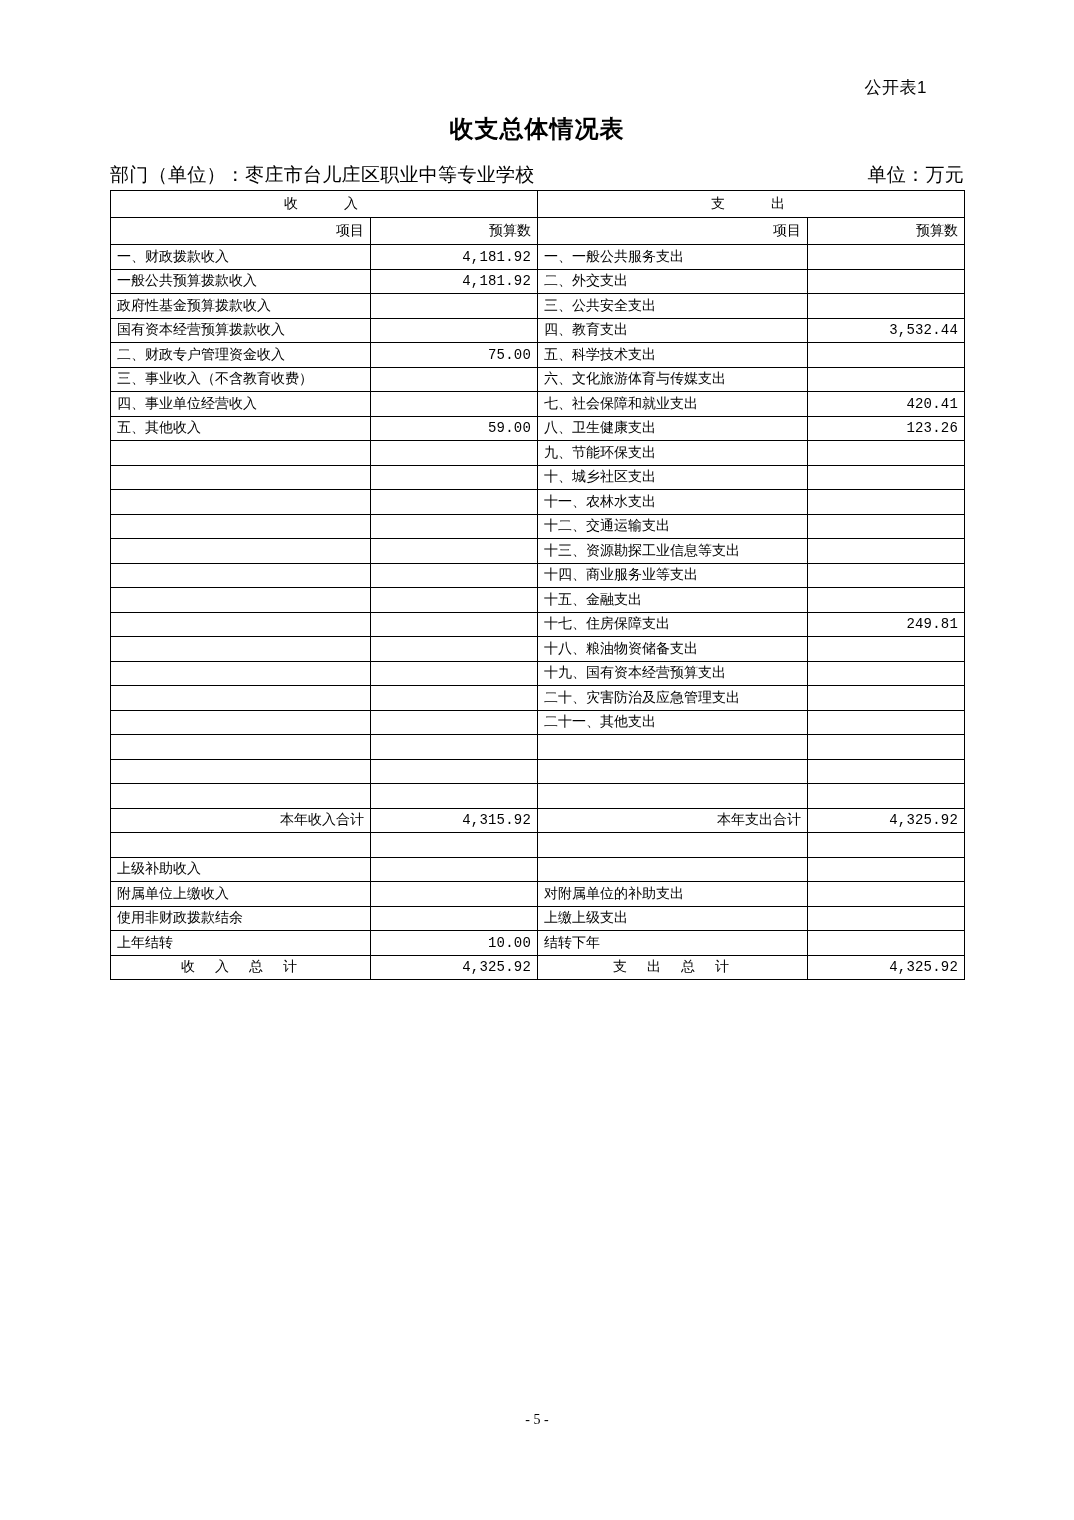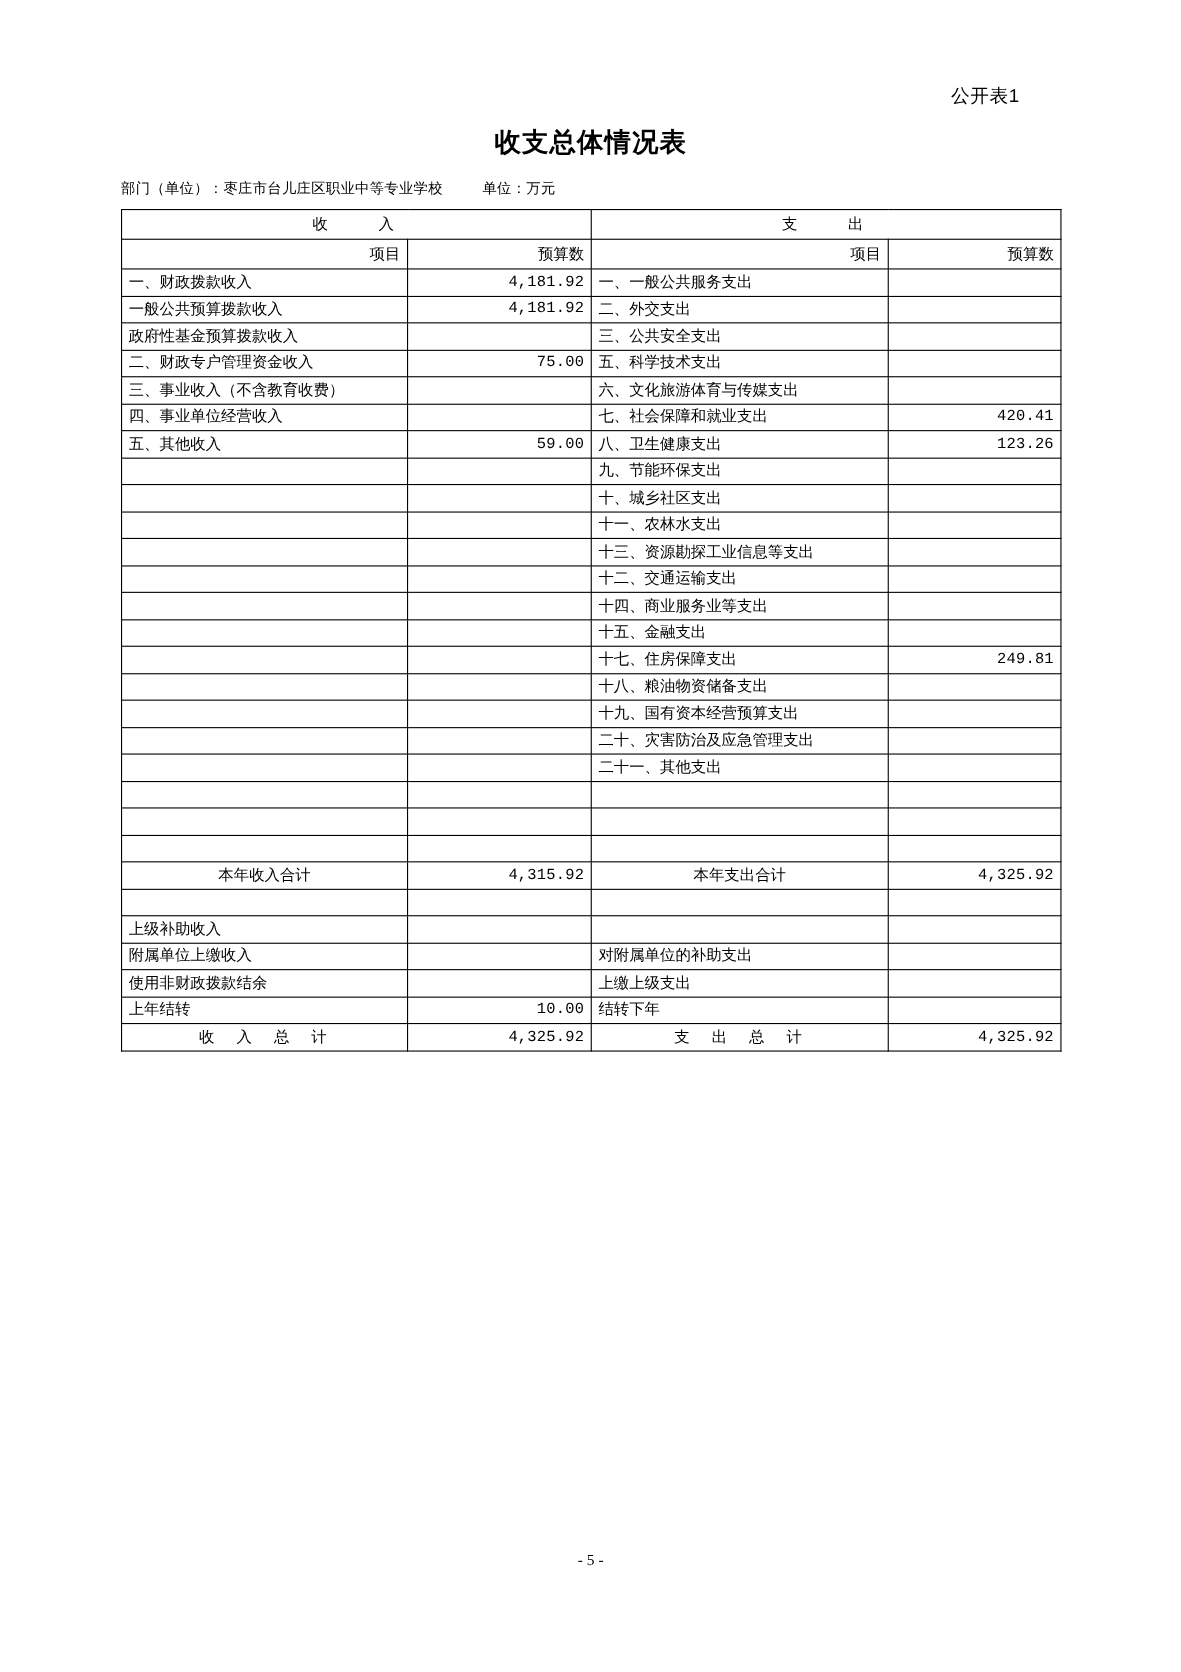--- a/index.html
+++ b/index.html
@@ -38,21 +38,22 @@
     font-weight: bold;
     font-family: "Liberation Sans", sans-serif;
     letter-spacing: 1px;
   }
   .meta-row {
     position: absolute;
     top: 162px;
     left: 110px;
     width: 854px;
     display: flex;
-    font-size: 13px;
+    justify-content: space-between;
+    font-size: 19px;
     font-family: "Liberation Serif", serif;
     gap: 36px;
   }
   .meta-left { letter-spacing: 0.3px; }
   .meta-right { letter-spacing: 0.3px; }
 
   table.main {
     position: absolute;
     top: 190px;
     left: 110px;
@@ -90,21 +91,21 @@
   .num {
     text-align: right;
     font-family: "Liberation Mono", monospace;
     font-size: 13.5px;
     padding-right: 8px;
     letter-spacing: 0.2px;
   }
   .indent1 { padding-left: 32px; }
   .indent0 { padding-left: 8px; margin-top: 13px; }
   .total-label {
-    text-align: center;
+    text-align: right;
     font-size: 14px;
   }
   .grand-label {
     text-align: center;
     font-size: 14.5px;
     letter-spacing: 3px;
   }
   .page-num {
     position: absolute;
     top: 1412px;
@@ -159,20 +160,26 @@
           <td class="indent0">二、外交支出</td>
           <td class="num"></td>
         </tr>
         <tr>
           <td class="indent1">政府性基金预算拨款收入</td>
           <td class="num"></td>
           <td class="indent0">三、公共安全支出</td>
           <td class="num"></td>
         </tr>
         <tr>
+          <td class="indent1">国有资本经营预算拨款收入</td>
+          <td class="num"></td>
+          <td class="indent0">四、教育支出</td>
+          <td class="num">3,532.44</td>
+        </tr>
+        <tr>
           <td class="indent0">二、财政专户管理资金收入</td>
           <td class="num">75.00</td>
           <td class="indent0">五、科学技术支出</td>
           <td class="num"></td>
         </tr>
         <tr>
           <td class="indent0">三、事业收入（不含教育收费）</td>
           <td class="num"></td>
           <td class="indent0">六、文化旅游体育与传媒支出</td>
           <td class="num"></td>
@@ -203,27 +210,27 @@
         </tr>
         <tr>
           <td class="indent0"></td>
           <td class="num"></td>
           <td class="indent0">十一、农林水支出</td>
           <td class="num"></td>
         </tr>
         <tr>
           <td class="indent0"></td>
           <td class="num"></td>
+          <td class="indent0">十二、交通运输支出</td>
+          <td class="num"></td>
+        </tr>
+        <tr>
+          <td class="indent0"></td>
+          <td class="num"></td>
           <td class="indent0">十三、资源勘探工业信息等支出</td>
-          <td class="num"></td>
-        </tr>
-        <tr>
-          <td class="indent0"></td>
-          <td class="num"></td>
-          <td class="indent0">十二、交通运输支出</td>
           <td class="num"></td>
         </tr>
         <tr>
           <td class="indent0"></td>
           <td class="num"></td>
           <td class="indent0">十四、商业服务业等支出</td>
           <td class="num"></td>
         </tr>
         <tr>
           <td class="indent0"></td>

